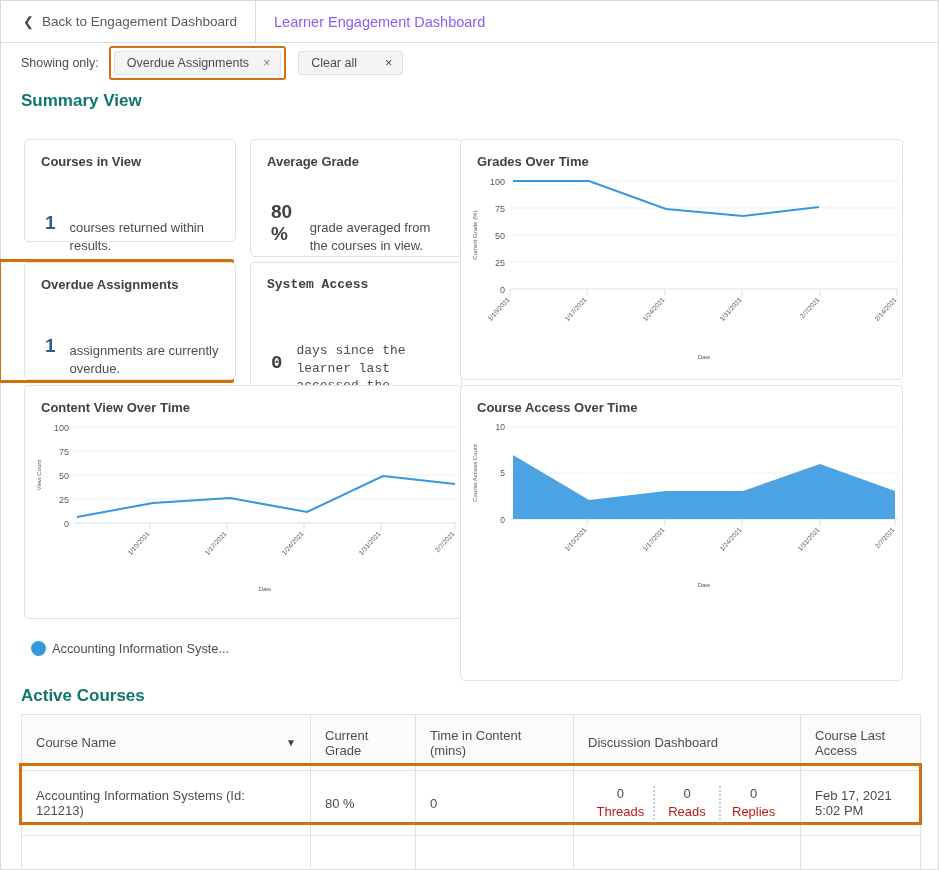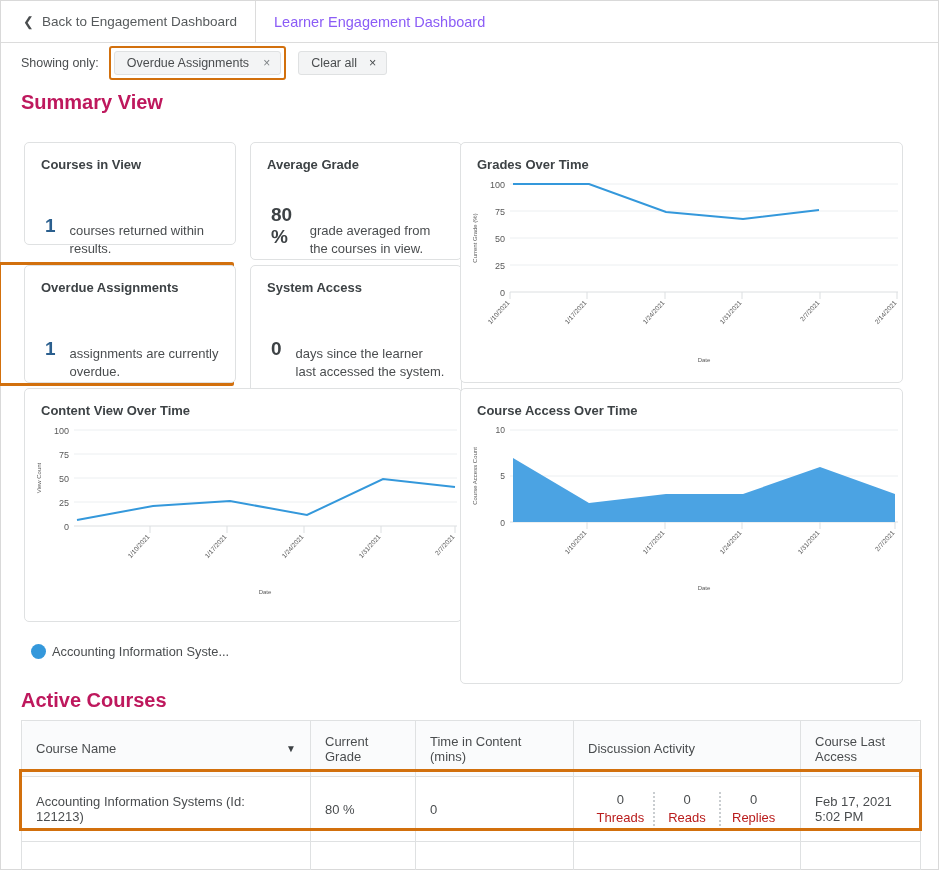--- a/index.html
+++ b/index.html
@@ -52,33 +52,33 @@
     display: inline-flex; align-items: center; gap: 14px;
     background: #f3f4f5;
     border: 1px solid #dfe1e2;
     border-radius: 3px;
     padding: 4px 10px 4px 12px;
     font-size: 12.5px; color: #4a4d4f;
     cursor: pointer;
   }
   .chip .x { color: #7d8285; font-size: 12px; }
   .chip-plain {
-    display: inline-flex; align-items: center; gap: 12px;
+    display: inline-flex; align-items: center; gap: 28px;
     background: #f3f4f5;
     border: 1px solid #dfe1e2;
     border-radius: 3px;
     padding: 4px 10px 4px 12px;
     font-size: 12.5px; color: #4a4d4f;
     margin-left: 4px;
     cursor: pointer;
   }
 
   
   .section-title {
-    font-size: 20px; font-weight: bold; color: #be185d;
+    font-size: 17px; font-weight: bold; color: #0f766e;
     padding: 8px 20px 0 20px;
   }
 
   .grid {
     position: relative;
     padding: 12px 16px 0 16px;
   }
 
   .card {
     position: absolute;
@@ -213,21 +213,21 @@
 
     <div class="highlight-box" style="left: -3px; top: 148px; width: 236px; height: 124px; border-color: rgb(210, 112, 13);"></div>
     <div class="card" style="left:23px; top:151px; width:212px; height:118px;">
       <div class="card-title">Overdue Assignments</div>
       <div class="stat-row">
         <span class="stat-num">1</span>
         <span class="stat-txt">assignments are currently overdue.</span>
       </div>
     </div>
 
-    <div class="card" style="left:249px; top:151px; width:212px; height:135px;">
+    <div class="card" style="left:249px; top:151px; width:212px; height:135px;font-family:Liberation Mono, monospace;">
       <div class="card-title">System Access</div>
       <div class="stat-row">
         <span class="stat-num dark">0</span>
         <span class="stat-txt">days since the learner last accessed the system.</span>
       </div>
     </div>
 
     <div class="card" style="left:459px; top:28px; width:443px; height:241px;">
       <div class="card-title">Grades Over Time</div>
       <svg class="chart-svg" width="441" height="212" viewBox="0 0 441 212">
@@ -360,21 +360,21 @@
               <span class="caret">▼</span>
             </div>
           </th>
           <th>
             <span>Current Grade</span>
           </th>
           <th>
             <span>Time in Content (mins)</span>
           </th>
           <th>
-            <span>Discussion Activity</span>
+            <span>Discussion Dashboard</span>
           </th>
           <th>
             <span>Course Last Access</span>
           </th>
         </tr>
       </thead>
       <tbody>
         <tr>
           <td>Accounting Information Systems (Id: 121213)</td>
           <td>80 %</td>

